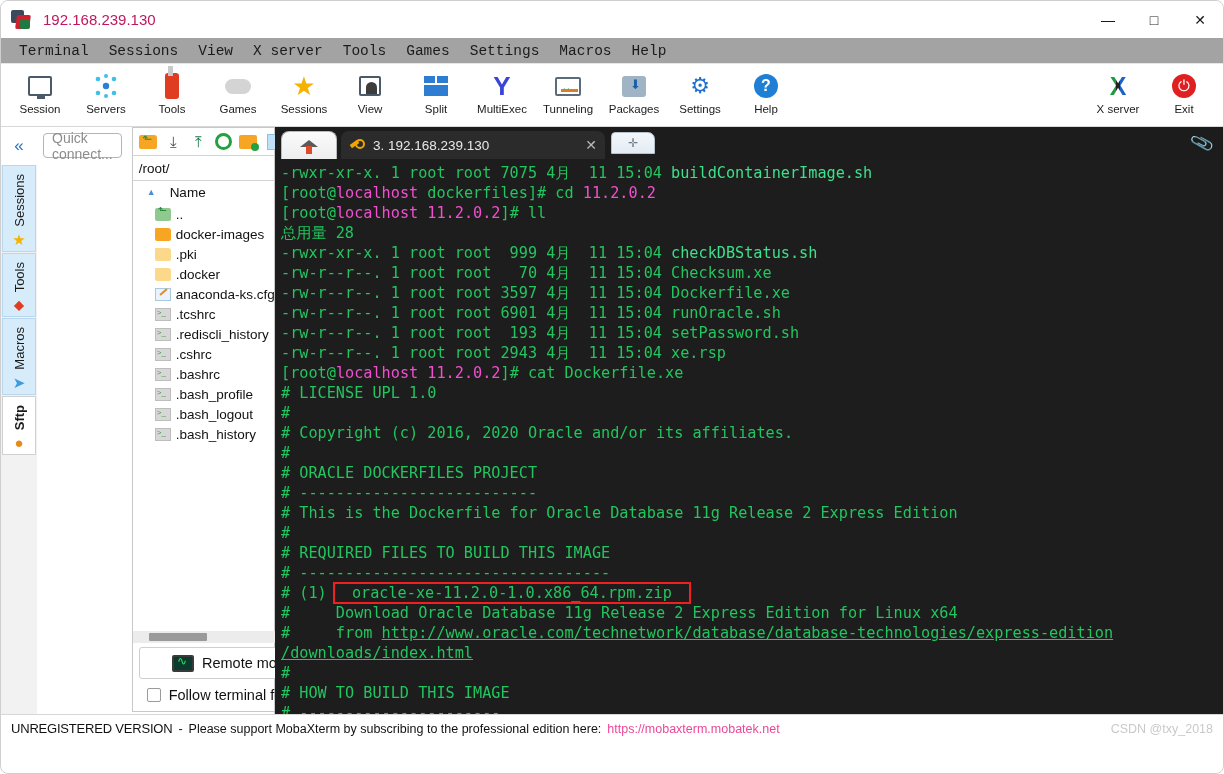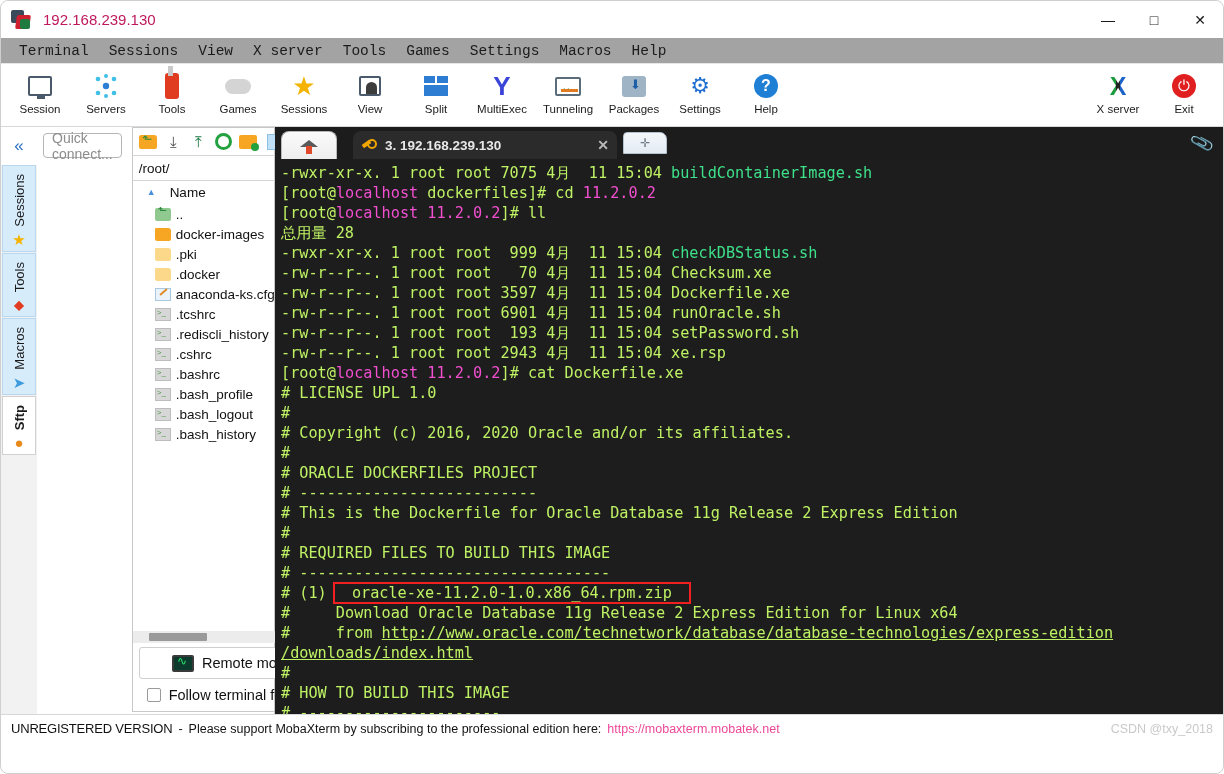--- a/index.html
+++ b/index.html
@@ -161,21 +161,21 @@
     width:56px; height:28px; background:linear-gradient(#fbfbfb,#ededed);
     border-radius:8px 8px 0 0; display:flex;align-items:center;justify-content:center;
     border:1px solid #b9b9b9; border-bottom:none;
   }
   .home-ic{width:18px;height:16px;position:relative;}
   .home-ic:before{content:"";position:absolute;left:0;top:2px;border-left:9px solid transparent;border-right:9px solid transparent;border-bottom:7px solid #5a5a5a;}
   .home-ic:after{content:"";position:absolute;left:6px;top:8px;width:6px;height:8px;background:#e04a2a;}
   .term-tab {
     height:28px; min-width:264px; background:#2b2b2b; color:#e8e8e8;
     border-radius:8px 8px 0 0; display:flex; align-items:center; gap:7px;
-    padding: 0 8px 0 9px; margin-left:16px; font-size:13.5px;font-weight:bold;
+    padding: 0 8px 0 9px; margin-left:4px; font-size:13.5px;
   }
   .key-ic{width:16px;height:14px;background:#2b2b2b;position:relative;display:flex;align-items:center;}
   .key-ic:before{content:"";position:absolute;left:0;top:4px;width:9px;height:4px;background:#f0a500;transform:rotate(-35deg);}
   .key-ic:after{content:"";position:absolute;right:1px;top:1px;width:6px;height:6px;border:2px solid #f0a500;border-radius:50%;}
   .tab-close{margin-left:auto;color:#b9b9b9;font-size:14px;padding-left:18px;}
   .plus-tab{
     width:44px;height:22px;background:linear-gradient(#f3f7fb,#e3ebf3);
     border:1px solid #b4c2cd;border-radius:4px 7px 0 0;
     display:flex;align-items:center;justify-content:center;color:#6d7b87;font-size:12px;
     margin-left:6px; align-self:center;
@@ -183,21 +183,21 @@
   .clip{margin-left:auto; margin-right:10px; align-self:center; color:#3d5ea8; font-size:17px; transform:rotate(-20deg);}
   .terminal {
     flex:1; background:#1d1d1d; color:#ffffff;
     font-family:"DejaVu Sans Mono","Liberation Mono",monospace;
     font-size:15.2px; line-height:20px;
     padding: 4px 0 0 6px;
     overflow:hidden; position:relative;
     white-space: pre;
   }
   .tline { height:20px; white-space:pre; }
-  .c-white{color:#bef264;}
+  .c-white{color:#22c55e;}
   .c-green{color:#3ee08a;}
   .c-pink{color:#f24fd0;}
   .underline{text-decoration:underline;}
   .hlbox{ border:2px solid #f02020; padding:0 17px; margin:0 -3px; }
 
   
   .statusbar{
     height: 28px; display:flex; align-items:center; gap:6px;
     padding-left: 10px; background:#fff; font-size:12.5px; color:#111;
     border-top:1px solid #d8d8d8;

